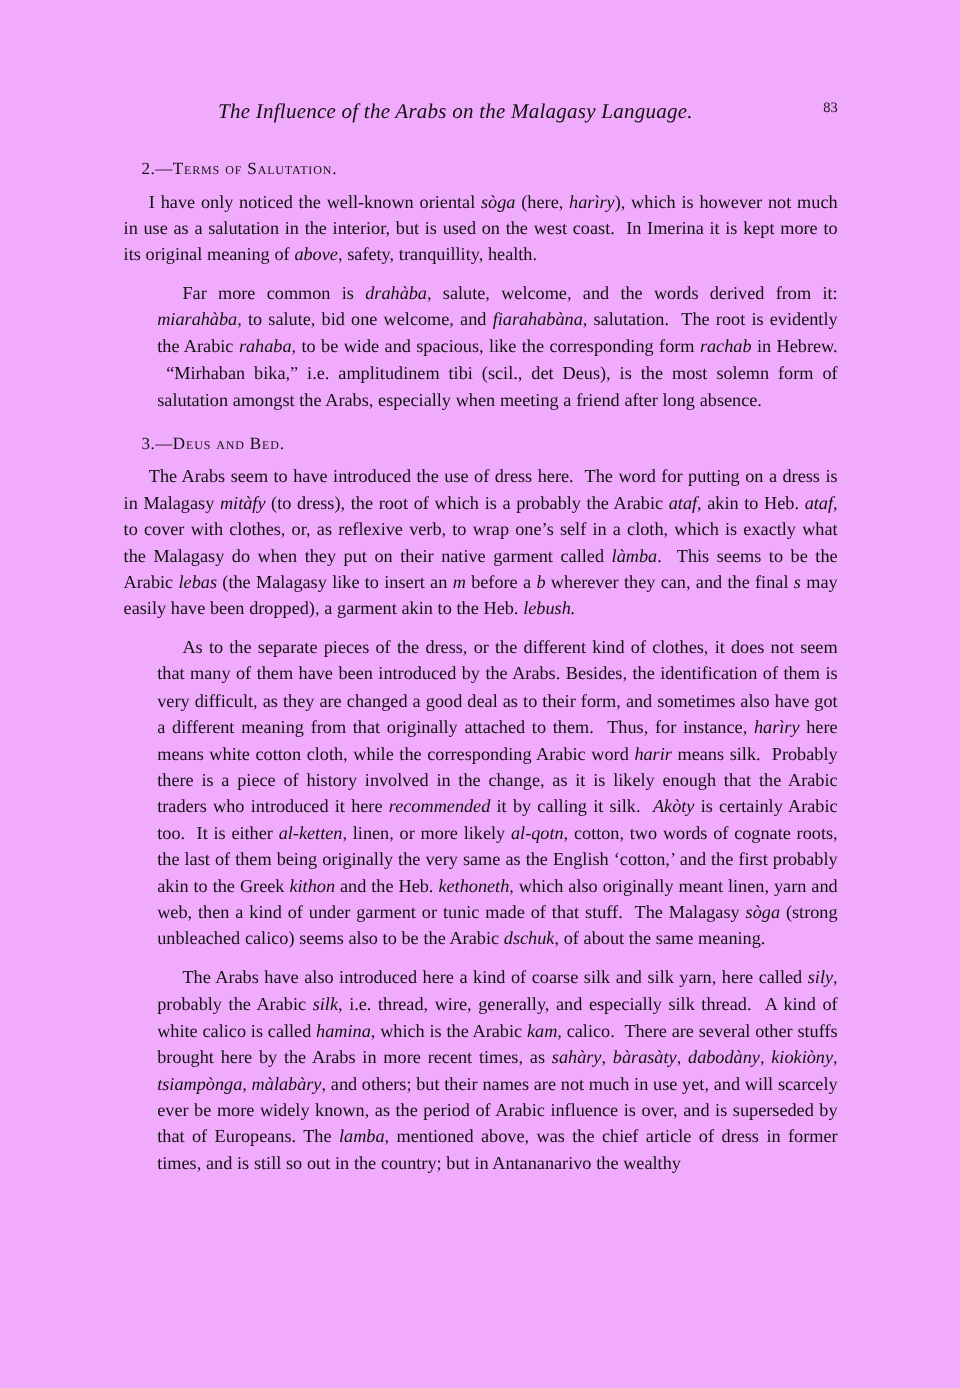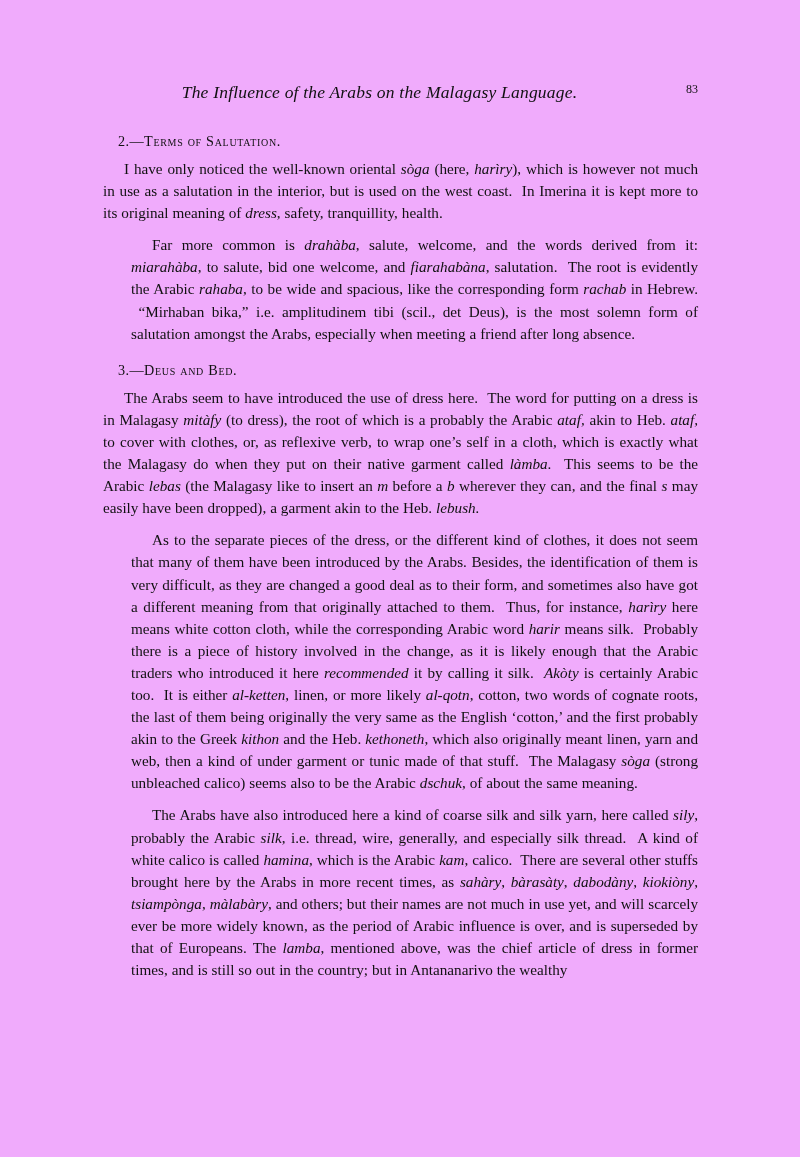--- a/index.html
+++ b/index.html
@@ -89,21 +89,21 @@
     <div class="running-head">
       <div class="title">The Influence of the Arabs on the Malagasy Language.</div>
       <div class="folio">83</div>
     </div>
 
     <div class="section-heading">
       <span class="num">2.—</span><span class="caps">Terms of Salutation.</span>
     </div>
 
     <p class="body tight">
-      I have only noticed the well-known oriental <i>sòga</i> (here, <i>harìry</i>), which is however not much in use as a salutation in the interior, but is used on the west coast. &nbsp;In Imerina it is kept more to its original meaning of <i>dress</i>, safety, tranquillity, health.
+      I have only noticed the well-known oriental <i>sòga</i> (here, <i>harìry</i>), which is however not much in use as a salutation in the interior, but is used on the west coast. &nbsp;In Imerina it is kept more to its original meaning of <i>above</i>, safety, tranquillity, health.
     </p>
 
     <p class="body tight">
       Far more common is <i>drahàba</i>, salute, welcome, and the words derived from it: <i>miarahàba</i>, to salute, bid one welcome, and <i>fiarahabàna</i>, salutation. &nbsp;The root is evidently the Arabic <i>rahaba</i>, to be wide and spacious, like the corresponding form <i>rachab</i> in Hebrew. &nbsp;“Mirhaban bika,” i.e. amplitudinem tibi (scil., det Deus), is the most solemn form of salutation amongst the Arabs, especially when meeting a friend after long absence.
     </p>
 
     <div class="section-heading">
       <span class="num">3.—</span><span class="caps">Deus and Bed.</span>
     </div>
 

